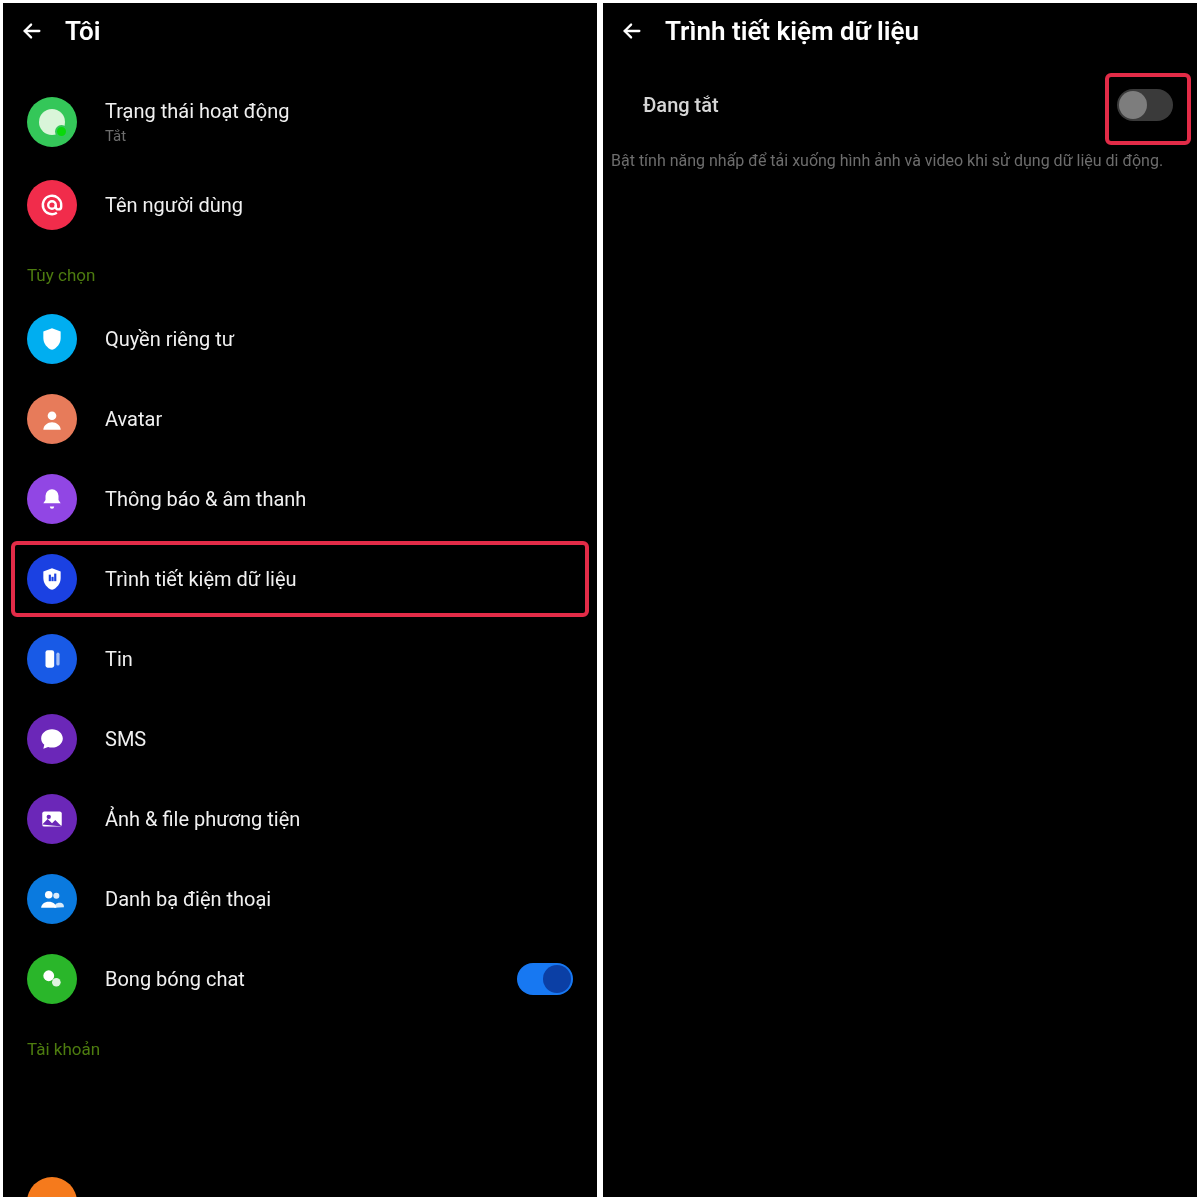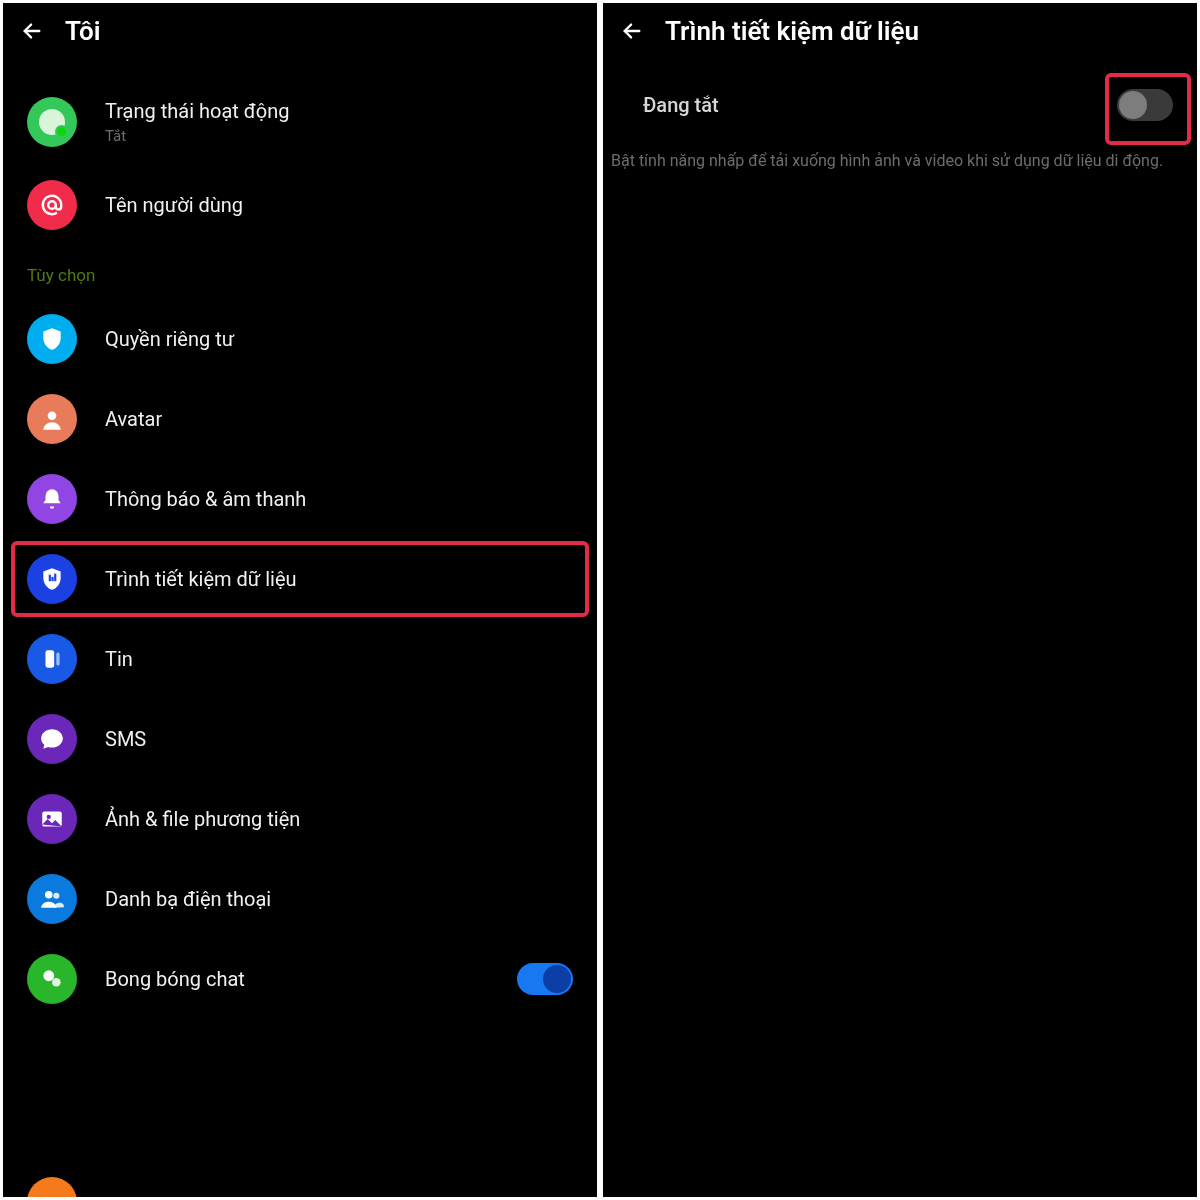--- a/index.html
+++ b/index.html
@@ -270,20 +270,21 @@
             <circle cx="9" cy="9" r="5"></circle>
             <circle cx="16" cy="15" r="4" opacity="0.85"></circle>
           </svg>
       </div>
       <div class="row-label" style="flex:1;">Bong bóng chat</div>
       <div class="toggle on">
           <div class="knob"></div>
         </div>
     </div>
 
+    <div class="section-label">Tài khoản</div>
 
     <div class="partial-circle bg-orange"></div>
   </div>
 </div>
 
 <div class="panel">
   <div class="header">
     <div class="back-arrow">
       <svg class="ic" viewBox="0 0 24 24" fill="none" stroke-width="2.5" stroke-linecap="round" stroke-linejoin="round">
           <line x1="20" y1="12" x2="4" y2="12"></line>

